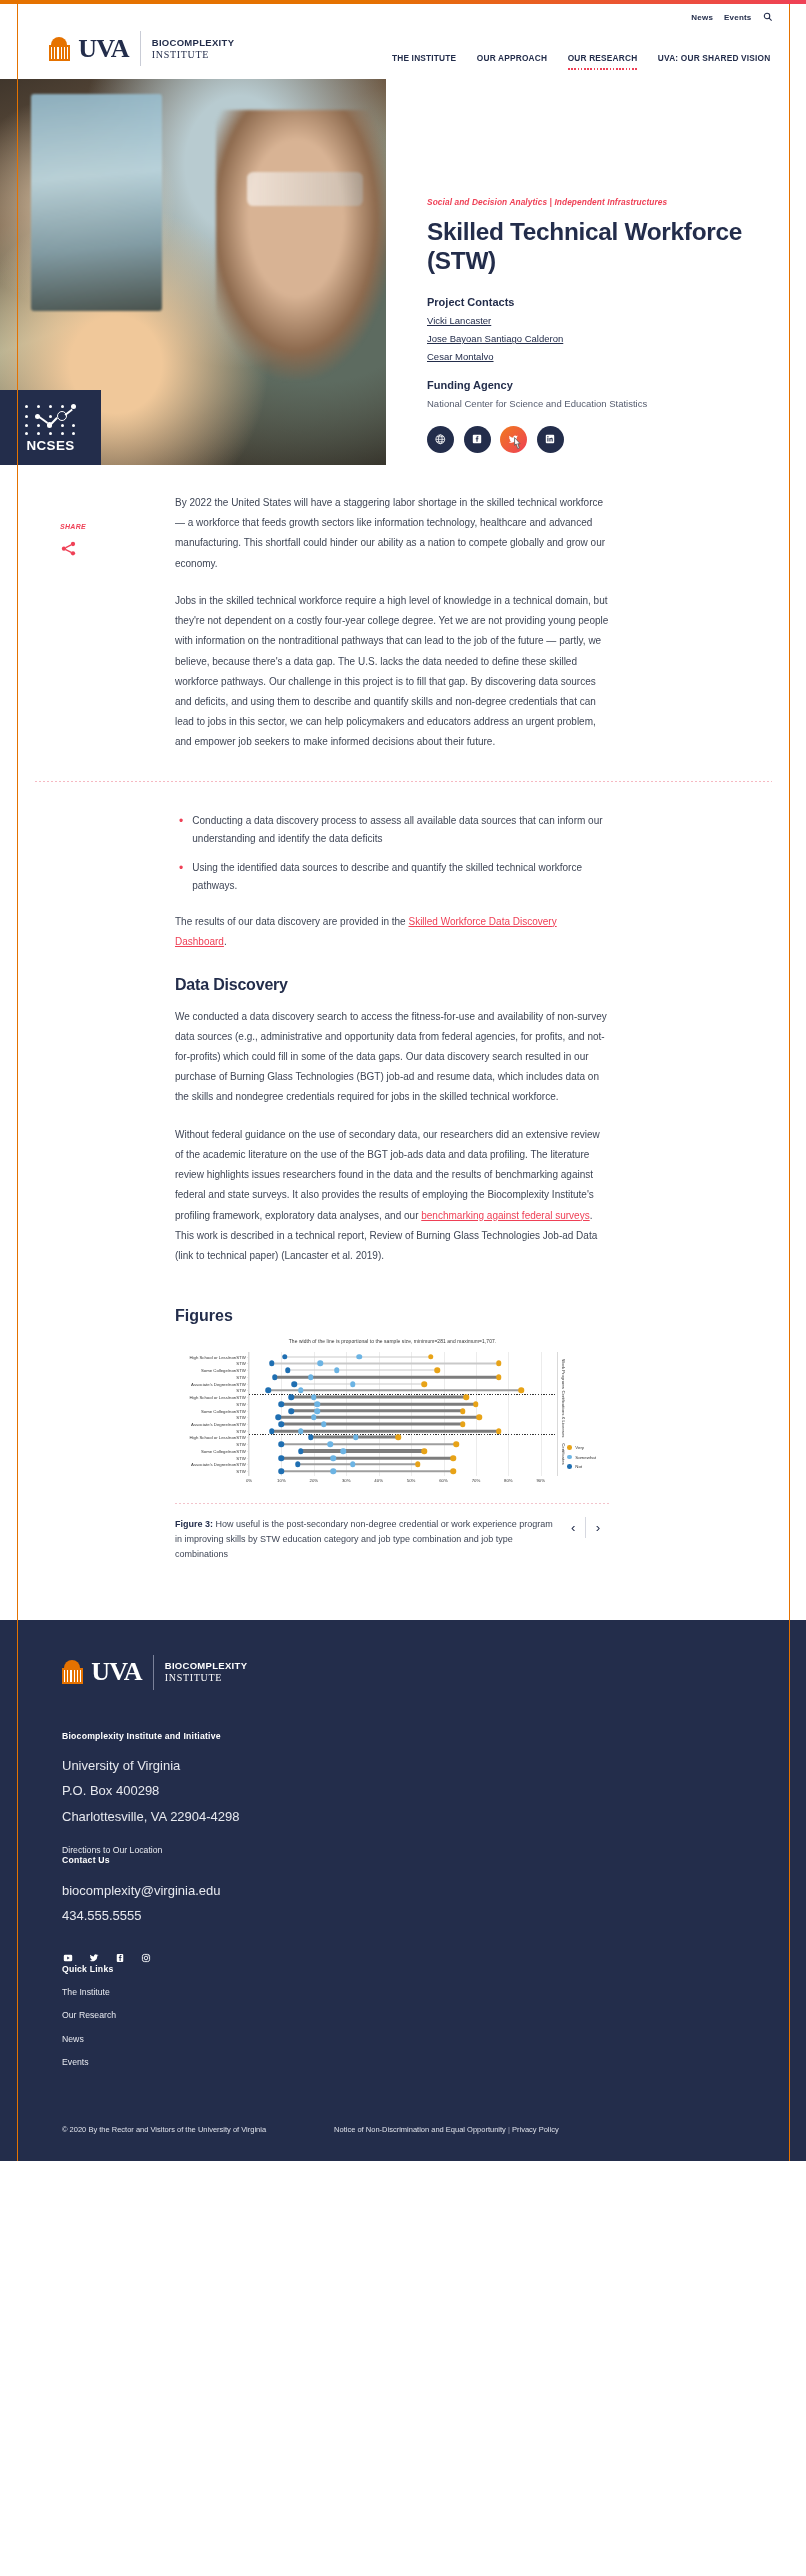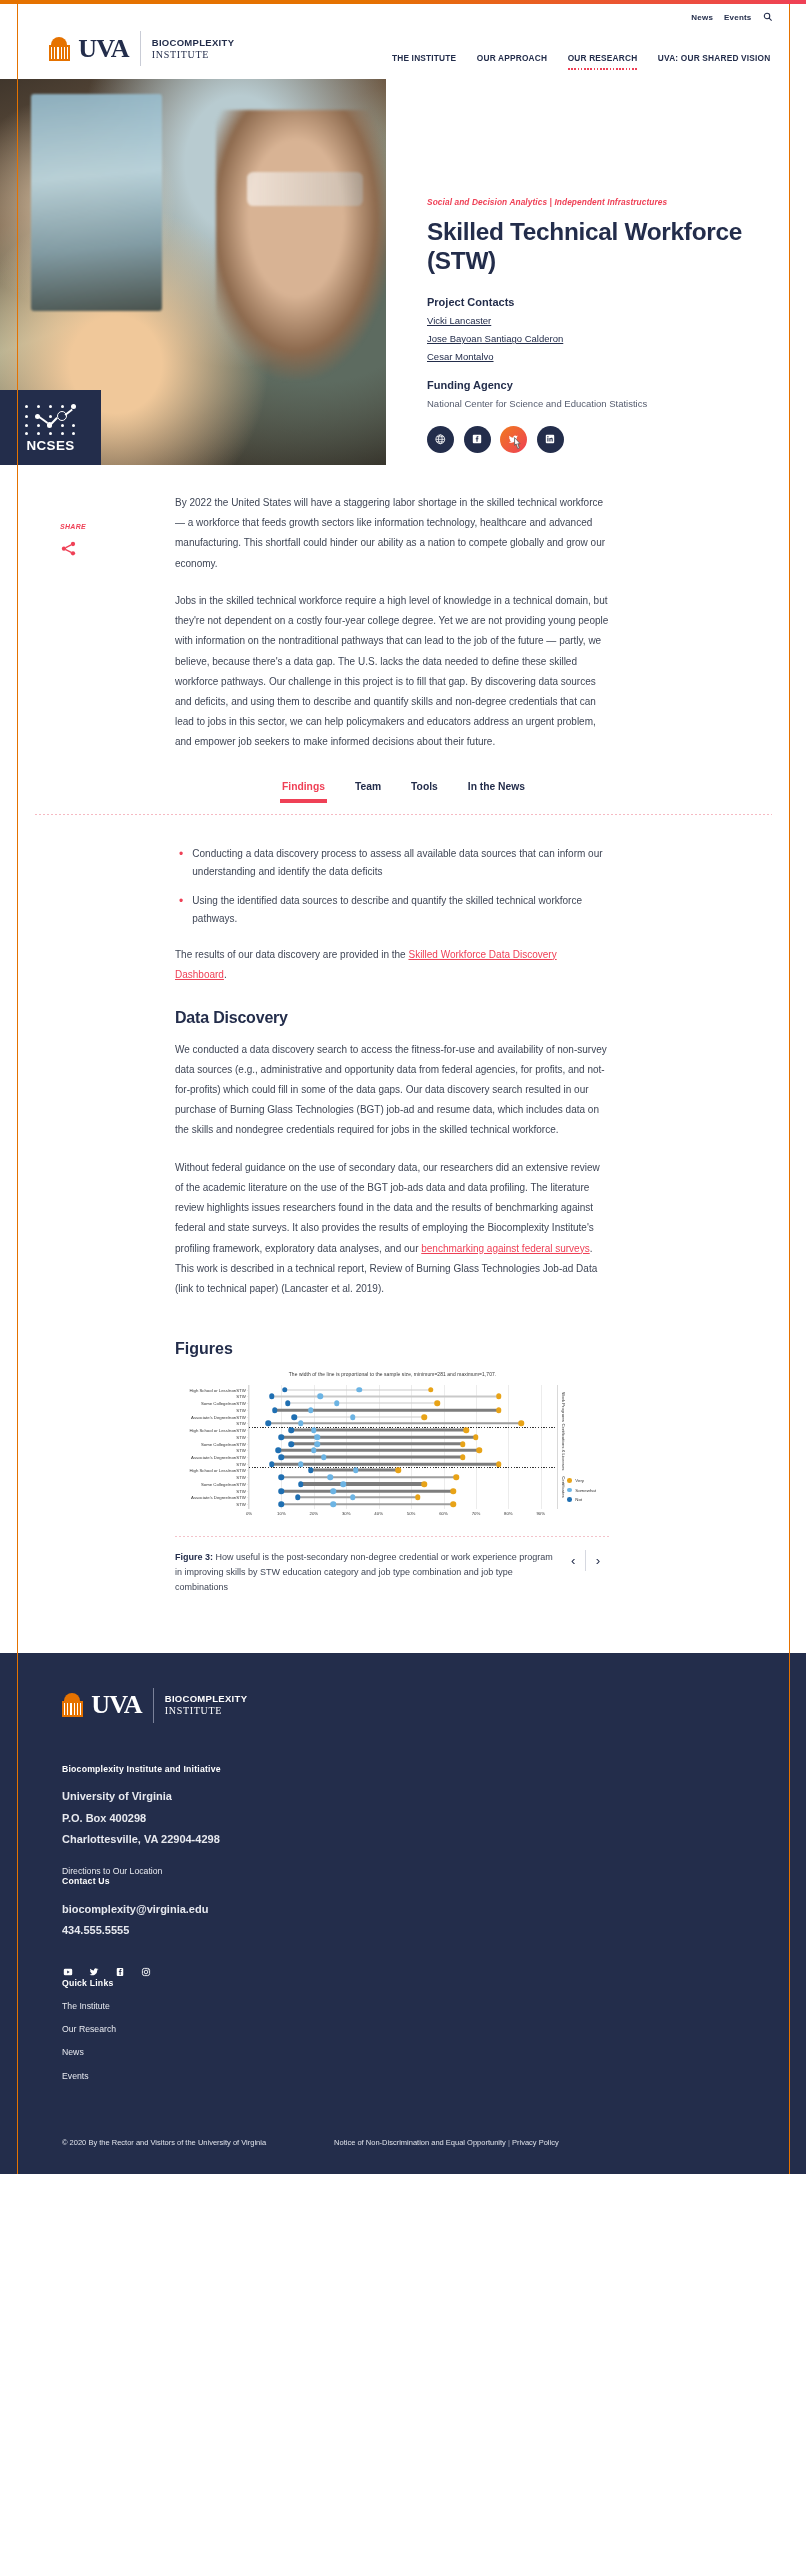--- a/index.html
+++ b/index.html
@@ -343,21 +343,21 @@
   }
   .footer-logo { display:flex; align-items:center; gap: 8.7px; margin: 0 0 41px 27px; }
   .footer-logo .uva-word { color:#fff; }
   .footer-logo .inst-lines .l1, .footer-logo .inst-lines .l2 { color:#fff; }
   .footer-logo .divider-v { background:#7a8199; }
   .fcols { display:flex; margin-left: 27px; flex-direction: column; }
   .fcol-1 { width: 252px; }
   .fcol-2 { width: 252px; }
   .fcol-3 { width: 189px; }
   .fhead { font-size: 8.7px; font-weight:700; margin-bottom: 12.6px; letter-spacing:0.2px; }
-  .fline { font-size: 11px; line-height: 1.95; color:#e7e9ef;font-weight:bold; }
+  .fline { font-size: 13px; line-height: 1.95; color:#e7e9ef; }
   .flink { font-size: 8.7px; color:#e7e9ef; display:block; margin-bottom: 13.4px; cursor:pointer; }
   .fdirections { font-size: 8.7px; color:#e7e9ef; margin-top: 16px; display:block; cursor:pointer; }
   .fsocial { display:flex; gap: 14px; margin-top: 24px; }
   .fsocial .fs { width: 12px; height: 12px; color:#fff; cursor:pointer; }
   .fbottom {
     display:flex; gap: 68px; margin: 44px 0 0 27px;
     font-size: 7.5px; color:#dfe2ea;
   }
   .fbottom .sep { opacity:.6; }
   .fbottom span[data-interactable="true"] { cursor:pointer; }
@@ -503,26 +503,20 @@
       </svg>
     </span>
   </div>
 
   <div class="col" data-interactable="false">
     <p data-interactable="false">By 2022 the United States will have a staggering labor shortage in the skilled technical workforce — a workforce that feeds growth sectors like information technology, healthcare and advanced manufacturing. This shortfall could hinder our ability as a nation to compete globally and grow our economy.</p>
     <p data-interactable="false">Jobs in the skilled technical workforce require a high level of knowledge in a technical domain, but they're not dependent on a costly four-year college degree. Yet we are not providing young people with information on the nontraditional pathways that can lead to the job of the future — partly, we believe, because there's a data gap. The U.S. lacks the data needed to define these skilled workforce pathways. Our challenge in this project is to fill that gap. By discovering data sources and deficits, and using them to describe and quantify skills and non-degree credentials that can lead to jobs in this sector, we can help policymakers and educators address an urgent problem, and empower job seekers to make informed decisions about their future.</p>
   </div>
 
   <div class="tabs-wrap" data-interactable="false">
-    <div class="tabs" data-interactable="false">
-      <span class="tab active" data-interactable="true">Findings</span>
-      <span class="tab" data-interactable="true">Team</span>
-      <span class="tab" data-interactable="true">Tools</span>
-      <span class="tab" data-interactable="true">In the News</span>
-    </div>
     <div class="tabs-rule" data-interactable="false"></div>
   </div>
 
   <div class="col findings" data-interactable="false">
     <ul data-interactable="false">
       <li data-interactable="false">Conducting a data discovery process to assess all available data sources that can inform our understanding and identify the data deficits</li>
       <li data-interactable="false">Using the identified data sources to describe and quantify the skilled technical workforce pathways.</li>
     </ul>
     <p data-interactable="false"><span data-interactable="false">The results of our data discovery are provided in the </span><a class="lnk" data-interactable="true">Skilled Workforce Data Discovery Dashboard</a><span data-interactable="false">.</span></p>
 

